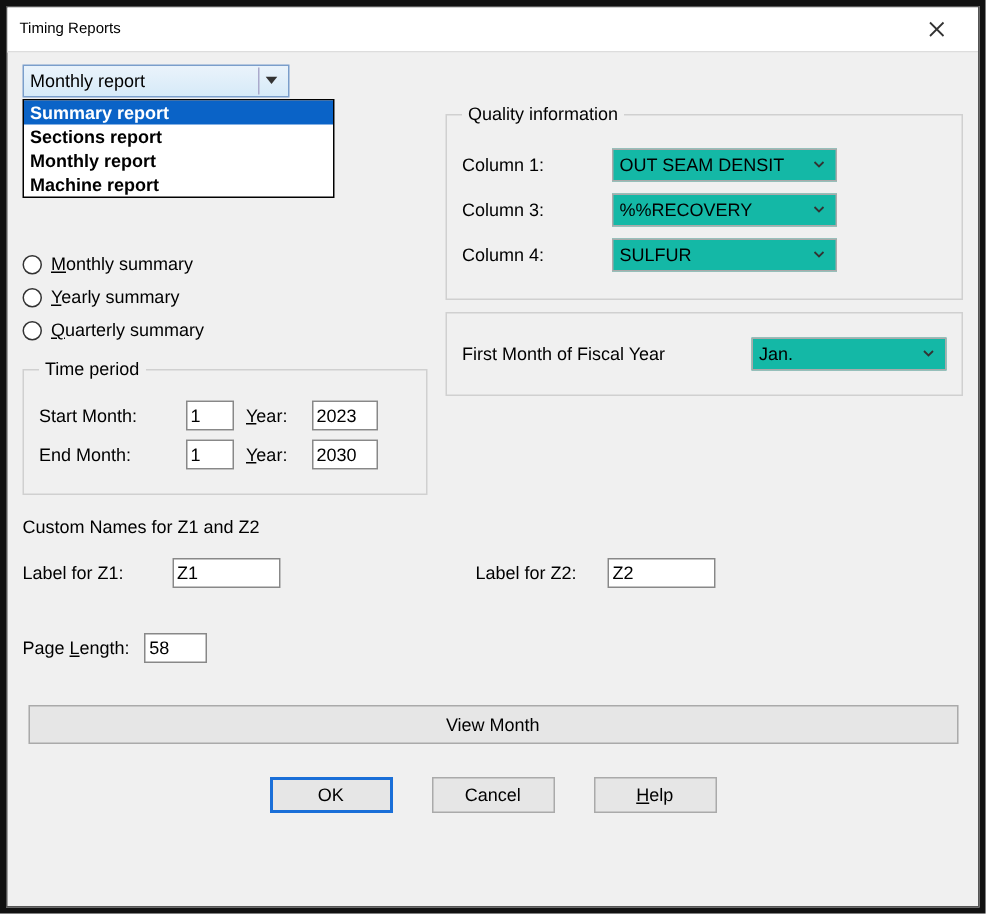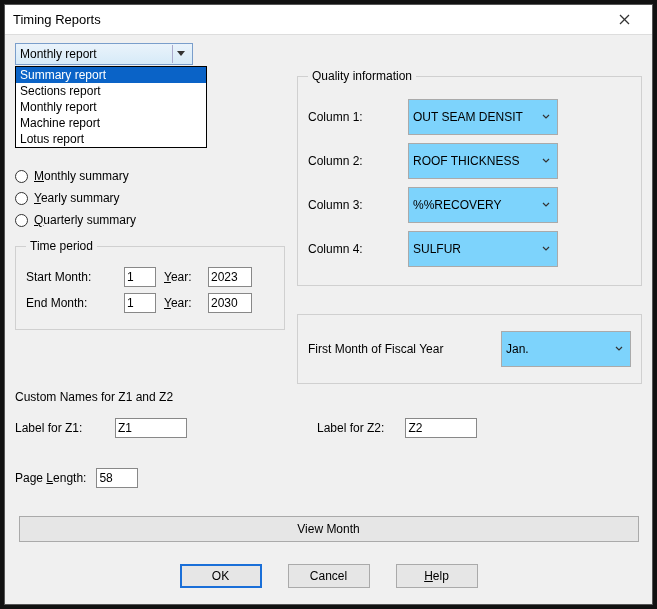--- a/index.html
+++ b/index.html
@@ -5,41 +5,41 @@
   * { box-sizing: border-box; font-family: "Segoe UI", Tahoma, sans-serif; font-size: 12px; }
   body { margin: 0; background: #111; padding: 4px; }
   .window {
     width: 649px; height: 601px; background: #f0f0f0; border: 1px solid #555;
     display: flex; flex-direction: column; position: relative;
   }
   .titlebar {
     height: 30px; background: #fff; display: flex; align-items: center;
     padding: 0 8px; border-bottom: 1px solid #ddd; justify-content: space-between;
   }
-  .titlebar-title { font-size: 13px; }
+  .titlebar-title { font-size: 10px; }
   .close-btn {
     width: 40px; height: 28px; display: flex; align-items: center; justify-content: center;
     font-size: 14px; cursor: pointer;
   }
   .content { padding: 8px 10px; flex: 1; position: relative; border-radius: 20px; }
 
   .combo {
     width: 178px; height: 22px; background: linear-gradient(#eaf3fb,#d6eaf8);
     border: 1px solid #7a9ecb; display: flex; align-items: center; padding: 0 4px;
     justify-content: space-between; position: relative;
   }
   .combo-text { }
   .combo-arrow {
     width: 16px; height: 18px; display:flex; align-items:center; justify-content:center;
     border-left:1px solid #aac;
   }
   .combo-arrow svg { width:8px; height:6px; }
   .dropdown-list {
-    position: absolute; top: 22px; left: -1px; width: 192px; background: #fff;
-    border: 1px solid #000; z-index: 10;
+    position: absolute; top: 22px; left: -1px; width: 208px; background: #fff;
+    border: 1px solid #000; z-index: 10; font-weight: bold;
   }
   .dropdown-item { padding: 1px 4px; cursor: pointer; }
   .dropdown-item.sel { background: #0a63c7; color: #fff; }
 
   .cols { display: flex; gap: 12px; margin-top: 4px; }
   .leftcol { width: 270px; }
   .rightcol { flex: 1; }
 
   fieldset {
     border: 1px solid #d0d0d0; margin: 0 0 8px 0; padding: 8px 10px 10px 10px;
@@ -49,36 +49,36 @@
   .radio-row { display: flex; align-items: center; margin: 8px 0; gap: 6px; }
   .radio {
     width: 13px; height: 13px; border: 1px solid #333; border-radius: 50%; background: #fff;
     display:inline-block; flex-shrink:0;
   }
   .u { text-decoration: underline; }
 
   .qrow { display: flex; align-items: center; margin: 8px 0; }
   .qlabel { width: 100px; }
   .select {
-    flex: 1; max-width: 150px; height: 36px; background: #7dd3fc; border: 1px solid #aaa;
+    flex: 1; max-width: 150px; height: 22px; background: #14b8a6; border: 1px solid #aaa;
     display: flex; align-items: center; padding: 0 4px; justify-content: space-between;
   }
   .select-arrow { width:14px; display:flex; align-items:center; justify-content:center; }
 
   .tp-row { display: flex; align-items: center; margin: 6px 0; gap: 8px; }
   .tp-label { width: 90px; }
   .tinput {
     width: 32px; height: 20px; border: 1px solid #888; background: #fff; padding: 1px 2px;
   }
   .yinput { width: 44px; height: 20px; border: 1px solid #888; background: #fff; padding: 1px 2px; }
   .yearlbl { min-width: 36px; }
 
   .fiscal-box {
     border: 1px solid #d0d0d0; padding: 16px 10px; display: flex; align-items: center;
-    gap: 10px; margin-top: 28px;
+    gap: 10px; margin-top: 8px;
   }
   .fiscal-label { flex: 1; }
 
   .custom-section { margin-top: 6px; }
   .custom-row { display: flex; align-items: center; gap: 10px; margin-top: 14px; }
   .zlabel { width: 90px; }
   .zinput { width: 72px; height: 20px; border: 1px solid #888; background:#fff; padding:1px 2px; }
   .z2group { margin-left: 120px; display:flex; align-items:center; gap:21px; }
 
   .pagelen-row { display: flex; align-items: center; gap: 10px; margin-top: 30px; }
@@ -120,21 +120,20 @@
       <div class="combo-arrow">
         <svg viewBox="0 0 8 6">
             <path d="M0 0 L8 0 L4 5 Z" fill="#333"></path>
           </svg>
       </div>
       <div class="dropdown-list">
         <div class="dropdown-item sel">Summary report</div>
         <div class="dropdown-item">Sections report</div>
         <div class="dropdown-item">Monthly report</div>
         <div class="dropdown-item">Machine report</div>
-        <div class="dropdown-item">Lotus report</div>
       </div>
     </div>
 
     <div class="cols">
       <div class="leftcol">
         <div style="height:92px;"></div>
         <div class="radio-row">
           <span class="radio"></span>
           <span><span class="u">M</span><span>onthly summary</span></span>
         </div>
@@ -172,31 +171,20 @@
             <div class="select">
               <span>OUT SEAM DENSIT</span>
               <span class="select-arrow">
                   <svg width="8" height="6" viewBox="0 0 8 6">
                     <path d="M1 1 L4 4 L7 1" stroke="#333" fill="none" stroke-width="1.2"></path>
                   </svg>
                 </span>
             </div>
           </div>
           <div class="qrow">
-            <span class="qlabel">Column 2:</span>
-            <div class="select">
-              <span>ROOF THICKNESS</span>
-              <span class="select-arrow">
-                  <svg width="8" height="6" viewBox="0 0 8 6">
-                    <path d="M1 1 L4 4 L7 1" stroke="#333" fill="none" stroke-width="1.2"></path>
-                  </svg>
-                </span>
-            </div>
-          </div>
-          <div class="qrow">
             <span class="qlabel">Column 3:</span>
             <div class="select">
               <span>%%RECOVERY</span>
               <span class="select-arrow">
                   <svg width="8" height="6" viewBox="0 0 8 6">
                     <path d="M1 1 L4 4 L7 1" stroke="#333" fill="none" stroke-width="1.2"></path>
                   </svg>
                 </span>
             </div>
           </div>

